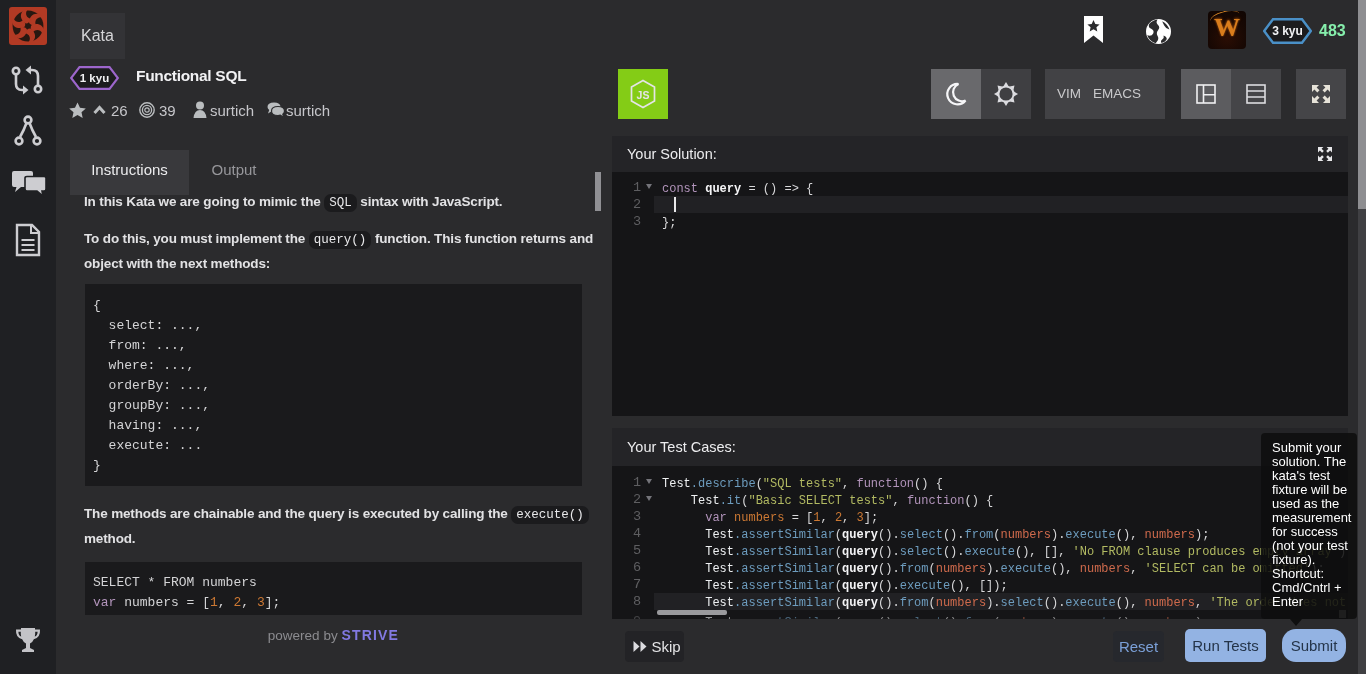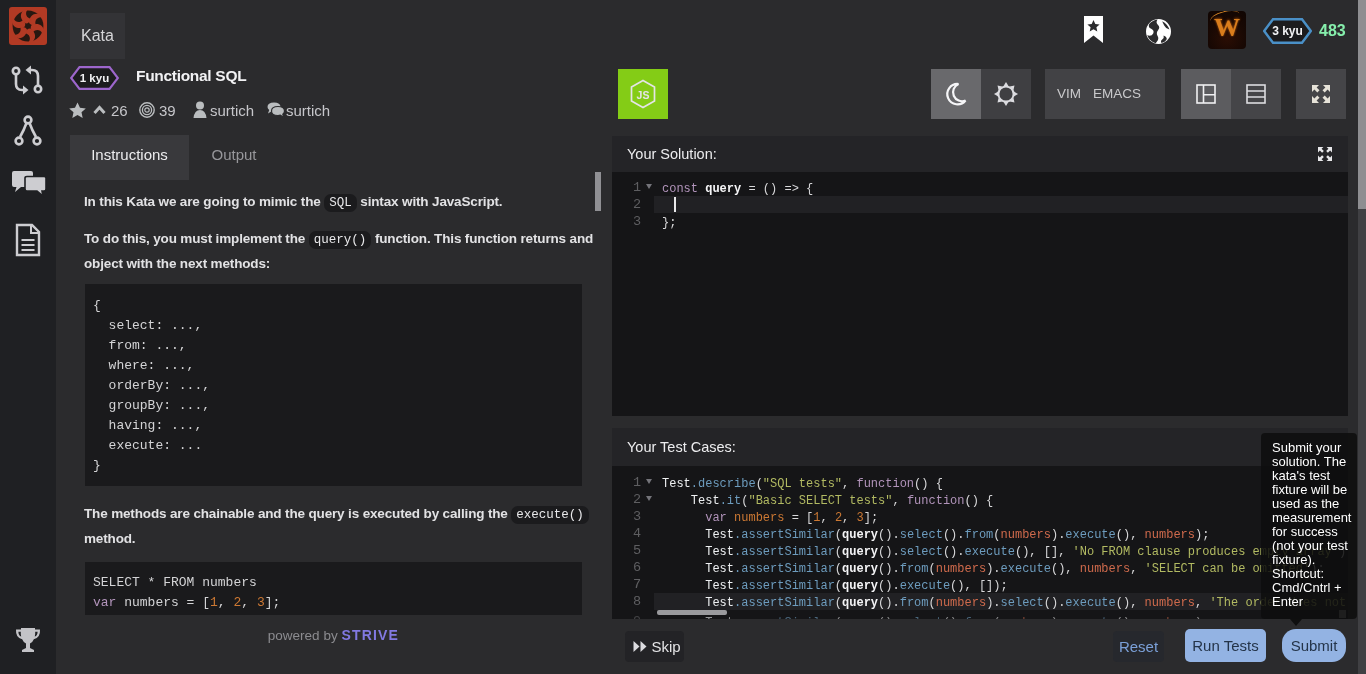--- a/index.html
+++ b/index.html
@@ -6,21 +6,21 @@
 pre,code,.mono{font-family:"Liberation Mono",monospace}
 
 #sidebar{left:0;top:0;width:56px;height:674px;background:#1f2023}
 
 #katabox{left:70px;top:13px;width:55px;height:46px;background:#333336;color:#d6d6d8;font-size:16px;line-height:46px;text-align:center}
 #n483{color:#86efac;font-weight:bold;font-size:16px;left:1319px;top:22px}
 
 #kyu1{left:70px;top:66px}
 #title{left:136px;top:67px;color:#f2f2f4;font-weight:bold;font-size:15.5px;letter-spacing:-0.3px}
 .stat{top:102px;color:#c6c6ca;font-size:15px}
-#tabs .tab{position:absolute;top:135px;height:45px}
+#tabs .tab{position:absolute;top:150px;height:45px}
 #tab1{left:70px;width:119px;background:#39393c;color:#ececee;font-size:15px;text-align:center;line-height:39px}
 #tab2{left:189px;width:90px;color:#97979b;font-size:15px;text-align:center;line-height:39px}
 .p{left:84px;width:545px;color:#e2e2e4;font-size:13.5px;letter-spacing:-0.15px;font-weight:bold;line-height:23px}
 .p code{background:#1b1b1d;color:#e8e8ea;font-size:12.5px;letter-spacing:0;font-weight:normal;padding:2px 5px;border-radius:7px}
 .codeblock{left:85px;width:497px;background:#1a1a1c;color:#d4d4d6;font-size:13px;line-height:20px;margin:0;padding:12px 0 0 8px;box-sizing:border-box}
 #powered{left:85px;top:627px;width:497px;text-align:center;color:#8b8b8f;font-size:13.5px}
 #powered b{color:#8279e2;font-size:14px;letter-spacing:1.2px}
 #lscroll{left:595px;top:172px;width:6px;height:39px;background:#909094}
 
 .tbtn{position:absolute;top:69px;width:50px;height:50px;background:#454548}

